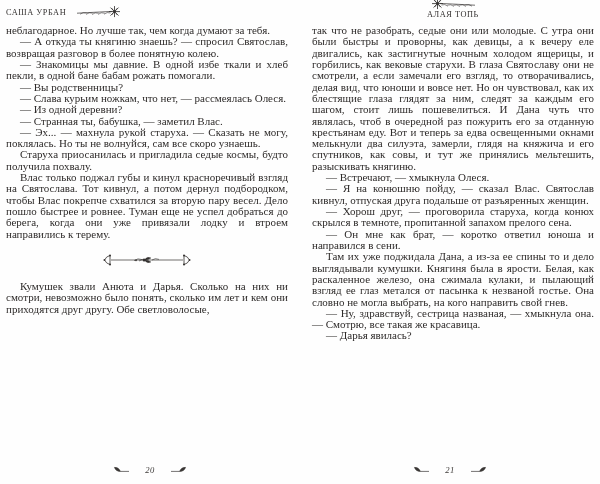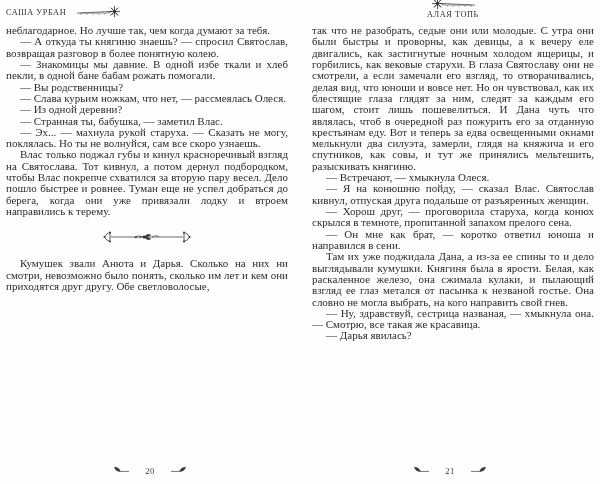--- a/index.html
+++ b/index.html
@@ -80,25 +80,26 @@
     height: 16px;
   }
 
   
   .folio {
     position: absolute;
     left: 0;
     right: 0;
     bottom: 8px;
     display: flex;
-    align-items: center;
+    align-items: flex-start;
     justify-content: center;
     gap: 15px;
     font-size: 8.6px;
     color: #3a3735;
+    font-style: italic;
   }
   .folio .leaf {
     display: inline-block;
     width: 17px;
     height: 11px;
     flex: 0 0 auto;
   }
   .folio .num { letter-spacing: 0.4px; }
 
   svg { display: block; overflow: visible; }
@@ -133,20 +134,21 @@
 
     <div class="column">
       <p class="noindent">неблагодарное. Но лучше так, чем когда думают за тебя.</p>
       <p>— А откуда ты княгиню знаешь? — спросил Святослав, возвращая разговор в более понятную колею.</p>
       <p>— Знакомицы мы давние. В одной избе ткали и хлеб пекли, в одной бане бабам рожать помогали.</p>
       <p>— Вы родственницы?</p>
       <p>— Слава курьим ножкам, что нет, — рассмеялась Олеся.</p>
       <p>— Из одной деревни?</p>
       <p>— Странная ты, бабушка, — заметил Влас.</p>
       <p>— Эх... — махнула рукой старуха. — Сказать не могу, поклялась. Но ты не волнуйся, сам все скоро узнаешь.</p>
+      <p>Старуха приосанилась и пригладила седые космы, будто получила похвалу.</p>
       <p>Влас только поджал губы и кинул красноречивый взгляд на Святослава. Тот кивнул, а потом дернул подбородком, чтобы Влас покрепче схватился за вторую пару весел. Дело пошло быстрее и ровнее. Туман еще не успел добраться до берега, когда они уже привязали лодку и втроем направились к терему.</p>
 
       <span class="sec-orn">
         <svg viewBox="0 0 96 16" width="96" height="16" aria-hidden="true">
           <g stroke="#33302f" fill="#33302f">
             <path d="M12 8 H84" stroke-width="0.7" fill="none"></path>
 
             <g transform="translate(11,8)">
               <path d="M0 -4.6 V4.6" stroke-width="0.8" fill="none"></path>
               <path d="M0 -4.6 q-4 1.1 -5.4 4.6 q1.4 3.5 5.4 4.6" stroke-width="0.8" fill="none"></path>

